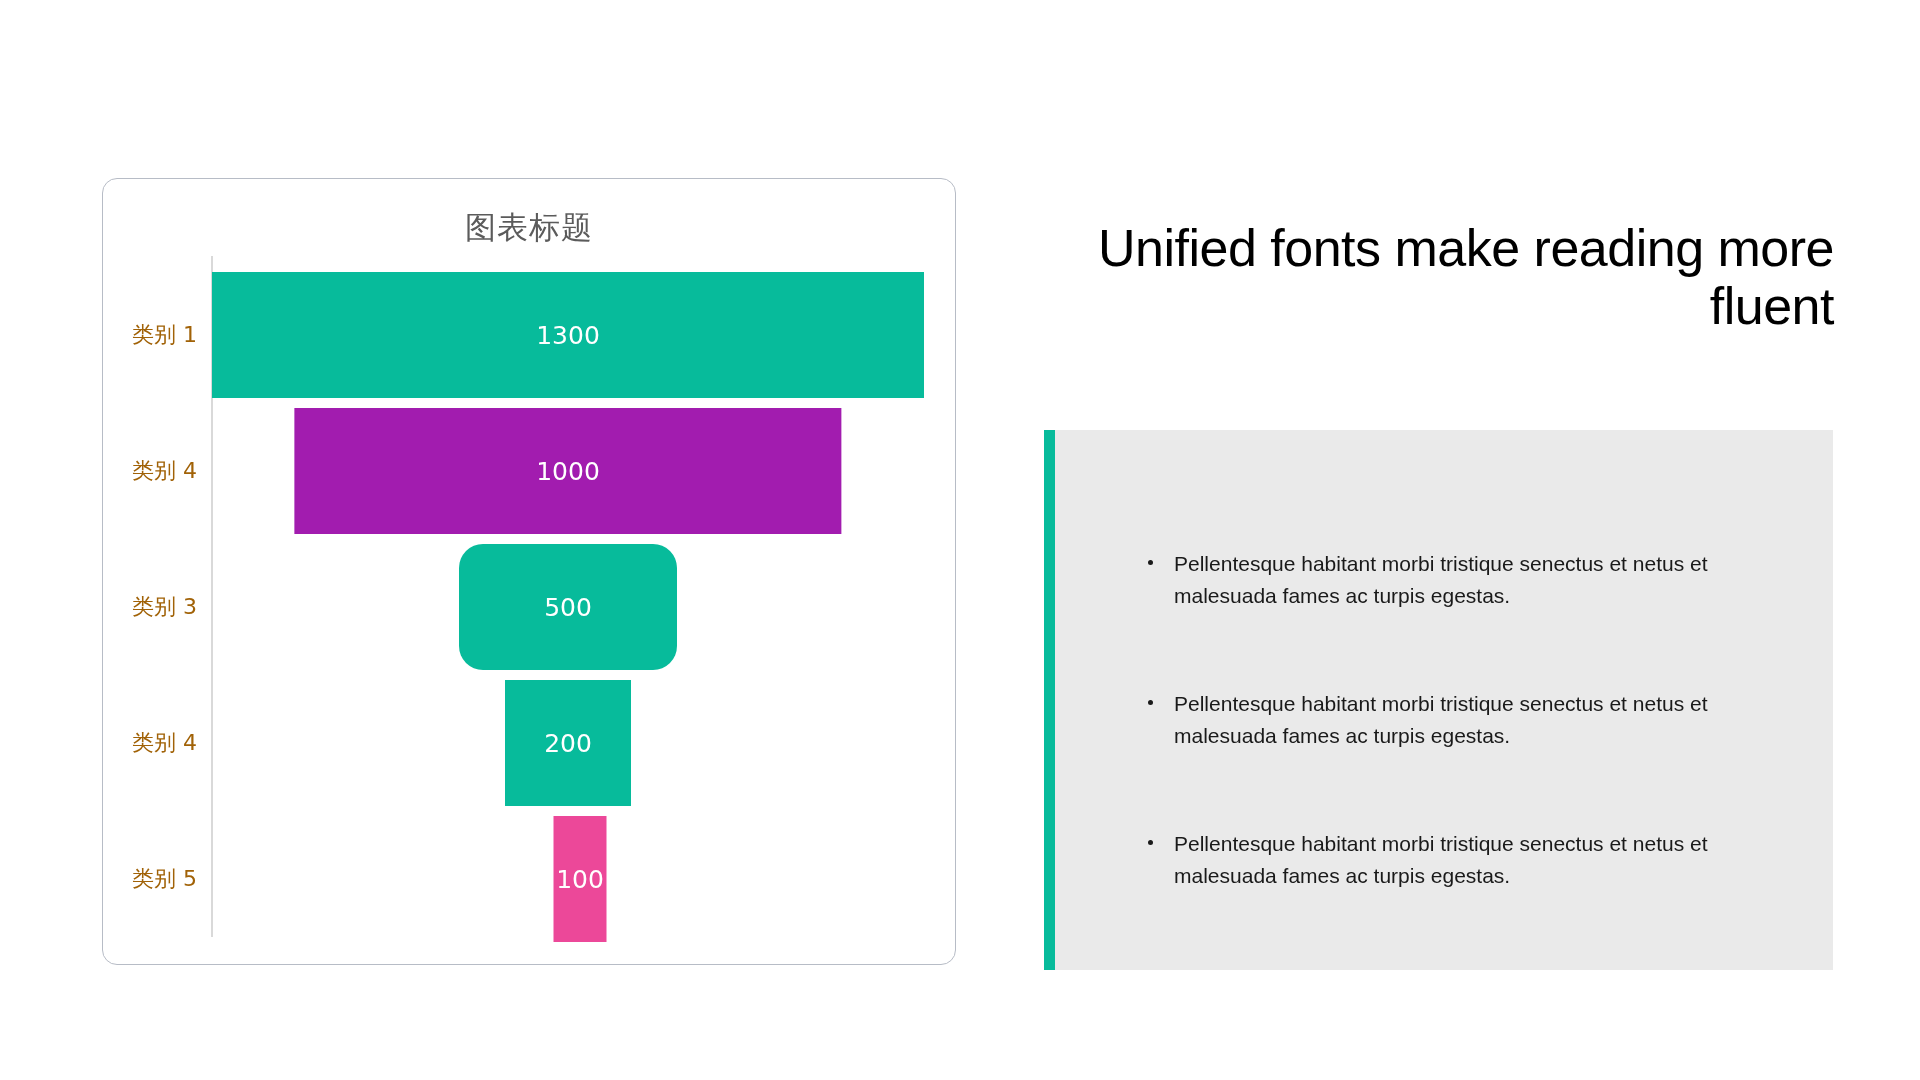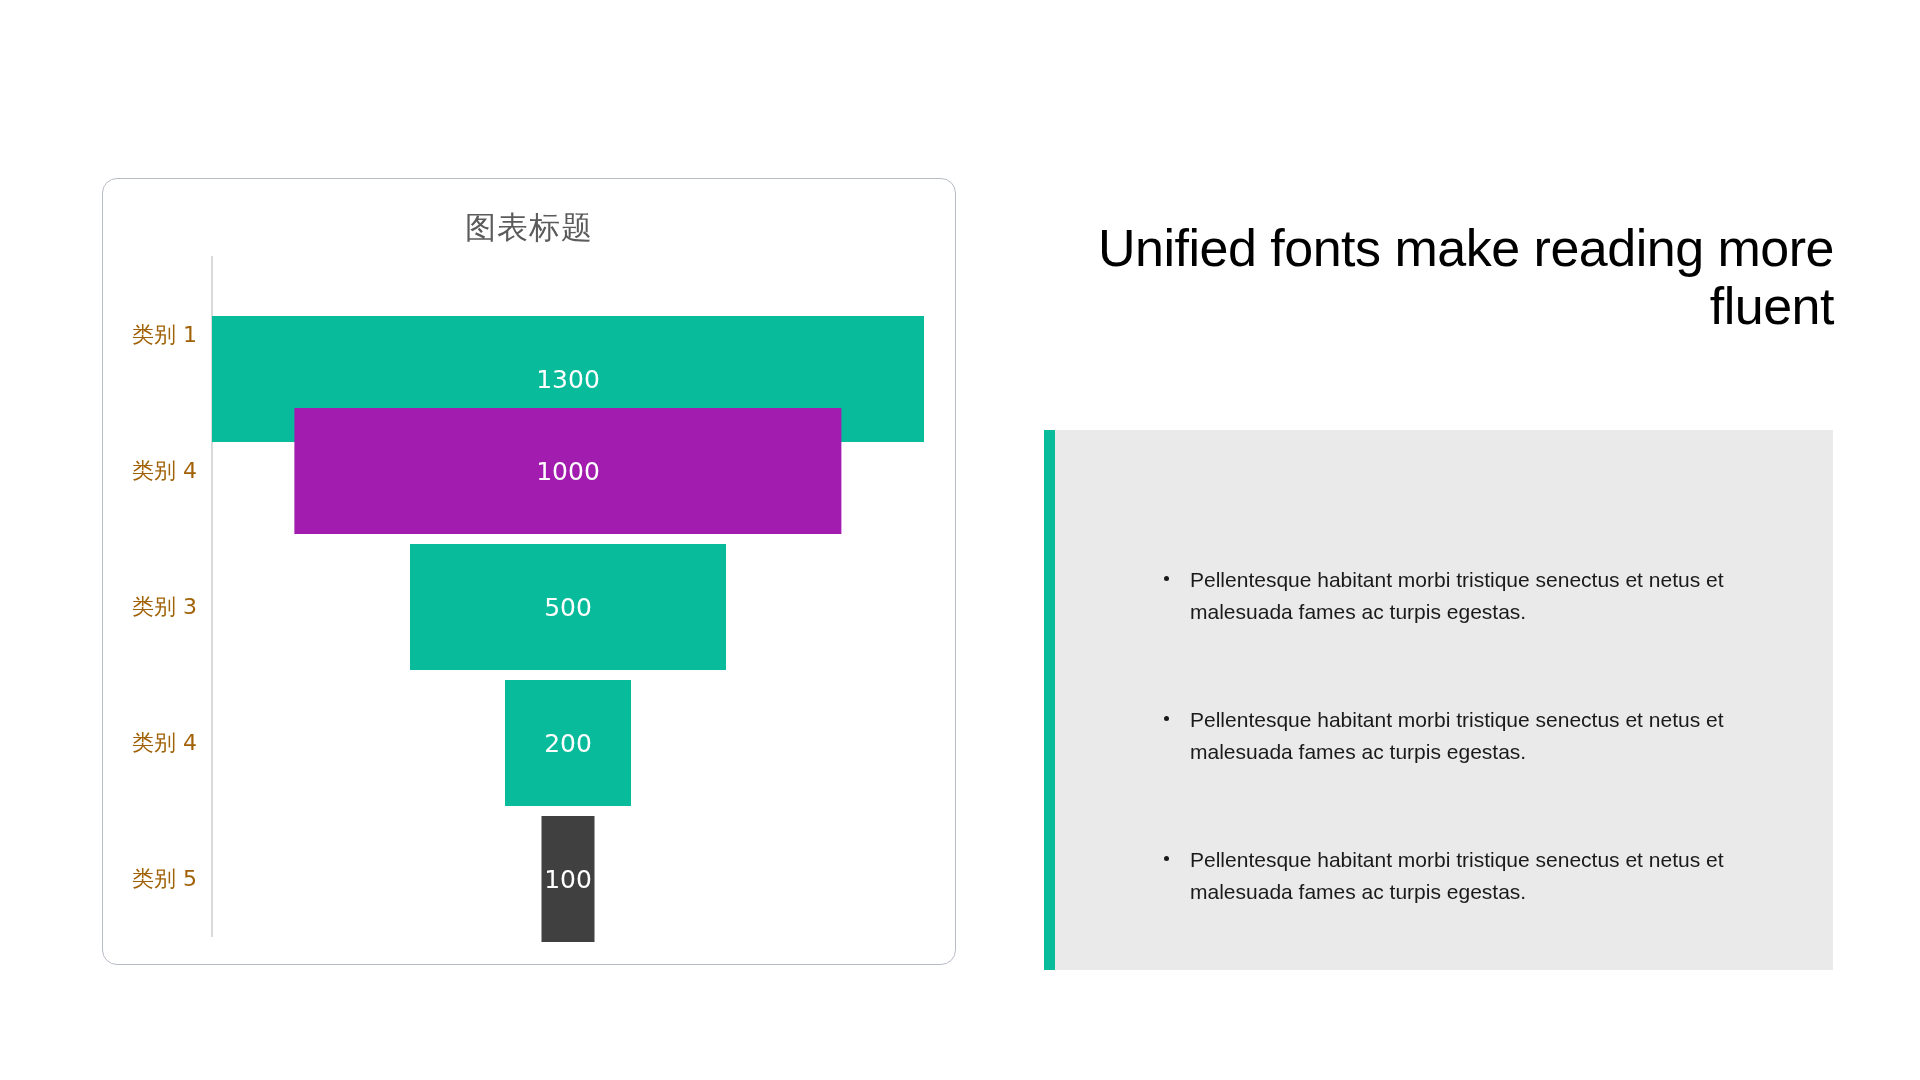--- a/index.html
+++ b/index.html
@@ -132,21 +132,21 @@
     right: 0;
     height: 100%;
     background: #eaeaea;
   }
 
   #bullet-list {
     position: absolute;
     left: 104px;
     top: 118px;
     width: 600px;
-    margin: 16px;
+    margin: 0;
     padding: 0;
     list-style: none;
   }
 
   #bullet-list li {
     position: relative;
     padding-left: 26px;
     margin-bottom: 76px;
     font-size: 21px;
     line-height: 1.52;
@@ -169,45 +169,45 @@
 <body>
 
 <div id="chart-card">
   <div id="chart-title">图表标题</div>
 
   <div id="plot-area">
     <div id="value-axis-line"></div>
 
   <div class="cat-row" style="top: 11px;">
         <div class="cat-label">类别 1</div>
-        <div class="bar" style="width: 712px; height: 126px; background: rgb(7, 187, 155); margin-top: 44px;">
+        <div class="bar" style="width: 712px; height: 126px; background: rgb(7, 187, 155);">
           <span>1300</span>
         </div>
       </div>
       <div class="cat-row" style="top: 147px;">
         <div class="cat-label">类别 4</div>
         <div class="bar" style="width: 547.25px; height: 126px; background: #a21caf;">
           <span>1000</span>
         </div>
       </div>
       <div class="cat-row" style="top: 283px;">
         <div class="cat-label">类别 3</div>
-        <div class="bar" style="width: 316px; height: 126px; background: rgb(7, 187, 155);">
+        <div class="bar" style="width: 218px; height: 126px; background: rgb(7, 187, 155); border-radius: 24px;">
           <span>500</span>
         </div>
       </div>
       <div class="cat-row" style="top: 419px;">
         <div class="cat-label">类别 4</div>
         <div class="bar" style="width: 126px; height: 126px; background: rgb(7, 187, 155);">
           <span>200</span>
         </div>
       </div>
       <div class="cat-row" style="top: 555px;">
         <div class="cat-label">类别 5</div>
-        <div class="bar" style="width: 53px; height: 126px; background: #404040;">
+        <div class="bar" style="width: 53px; height: 126px; background: #ec4899; margin-left: 12px;">
           <span>100</span>
         </div>
       </div>
     </div>
 </div>
 
 <h1 id="headline">Unified fonts make reading more fluent</h1>
 
 <div id="body-panel">
   <div id="panel-accent"></div>

